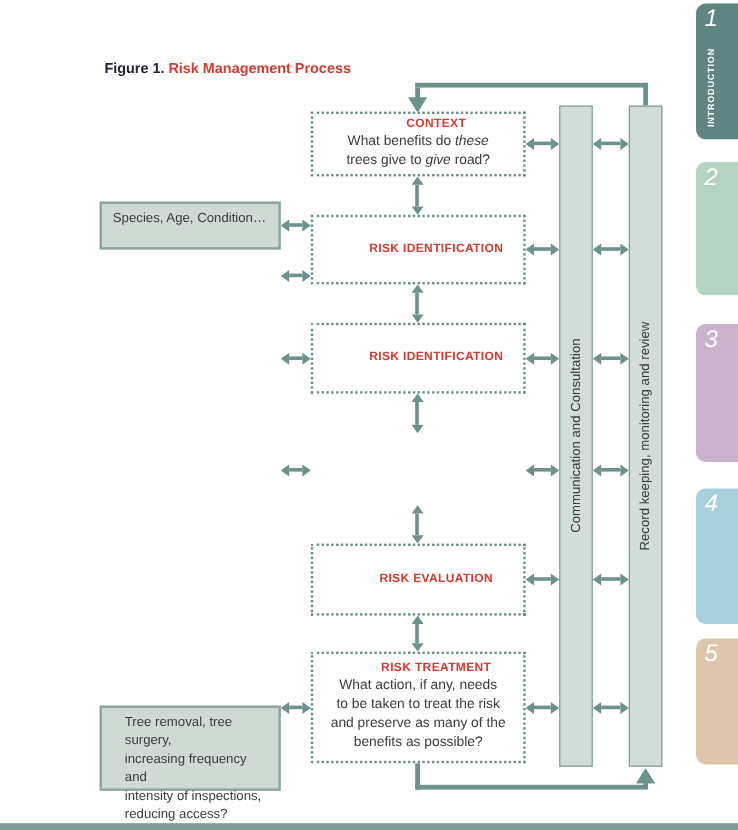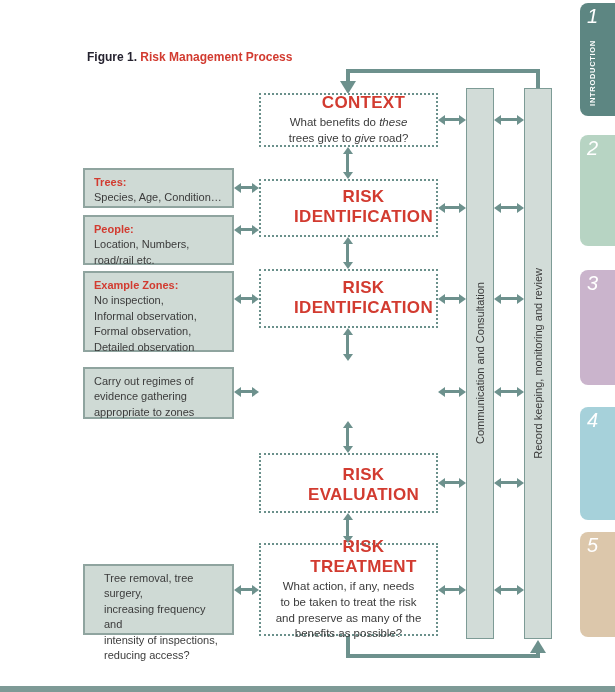--- a/index.html
+++ b/index.html
@@ -17,21 +17,21 @@
   #page{position:relative;width:615px;height:692px;background:#ffffff;overflow:hidden;}
 
   
   .fig-title{position:absolute;left:87px;top:50px;font-size:12px;font-weight:bold;color:var(--dark);}
   .fig-title .red{color:var(--red);margin-top:40px;}
 
   
   .pbox{position:absolute;left:259px;width:179px;border:2px dotted #6a908b;background:#ffffff;
         box-sizing:border-box;display:flex;flex-direction:column;align-items:center;justify-content:center;
         text-align:center;padding:4px 6px;}
-  .phead{color:var(--red);font-weight:bold;font-size:17px;letter-spacing:.3px;margin-bottom:2px;padding-left:30px;}
+  .phead{color:var(--red);font-weight:bold;font-size:10px;letter-spacing:.3px;margin-bottom:2px;padding-left:30px;}
   .pbody{color:var(--ink);font-size:11.5px;line-height:1.38;white-space:pre-line;}
   .pbody em{font-style:italic;}
 
   
   .lbox{position:absolute;left:83px;width:151px;background:var(--boxfill);border:2px solid var(--boxborder);
         box-sizing:border-box;padding:5px 8px 4px 9px;}
   .lhead{color:var(--red);font-weight:bold;font-size:11px;line-height:1.4;}
   .lbody{color:var(--ink);font-size:11px;line-height:1.4;white-space:pre-line;}
 
   
@@ -95,54 +95,36 @@
 
   <div class="pbox" style="top:179px;height:58px;">
     <div class="phead">RISK IDENTIFICATION</div>
   </div>
 
   <div class="pbox" style="top:269px;height:59px;">
     <div class="phead">RISK IDENTIFICATION</div>
   </div>
 
 
-  <div class="pbox" style="top:453px;height:60px;justify-content:flex-end;">
+  <div class="pbox" style="top:453px;height:60px;">
     <div class="phead">RISK EVALUATION</div>
   </div>
 
   <div class="pbox" style="top:543px;height:93px;">
     <div class="phead">RISK TREATMENT</div>
     <div class="pbody">What action, if any, needs
 to be taken to treat the risk
 and preserve as many of the
 benefits as possible?</div>
   </div>
 
   <div class="lbox" style="top:168px;height:40px;">
-    <div class="lhead">Trees:</div>
     <div class="lbody">Species, Age, Condition…</div>
   </div>
-  <div class="lbox" style="top:215px;height:50px;">
-    <div class="lhead">People:</div>
-    <div class="lbody">Location, Numbers,
-road/rail etc.</div>
-  </div>
-  <div class="lbox" style="top:271px;height:81px;">
-    <div class="lhead">Example Zones:</div>
-    <div class="lbody">No inspection,
-Informal observation,
-Formal observation,
-Detailed observation</div>
-  </div>
-  <div class="lbox" style="top:367px;height:52px;">
-    <div class="lbody">Carry out regimes of
-evidence gathering
-appropriate to zones</div>
-  </div>
-  <div class="lbox" style="top:564px;height:71px;padding-left:19px;">
+  <div class="lbox" style="top:588px;height:71px;padding-left:19px;">
     <div class="lbody">Tree removal, tree surgery,
 increasing frequency and
 intensity of inspections,
 reducing access?</div>
   </div>
 
   <div class="sbar" style="left:466px;">
     <span class="rot">Communication and Consultation</span>
   </div>
   <div class="sbar" style="left:524px;">

